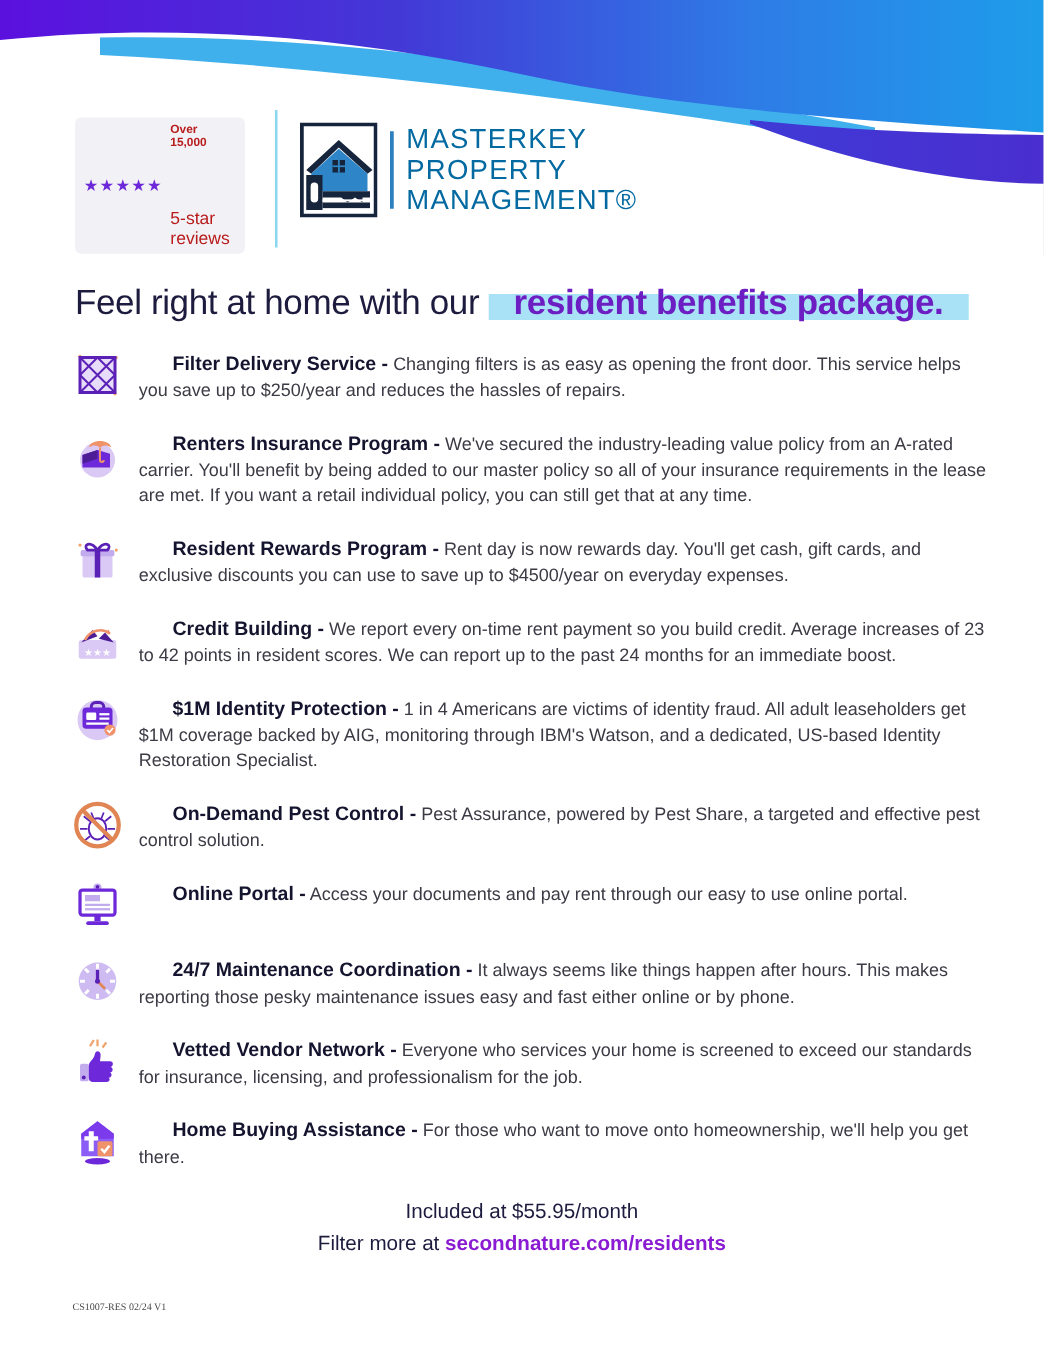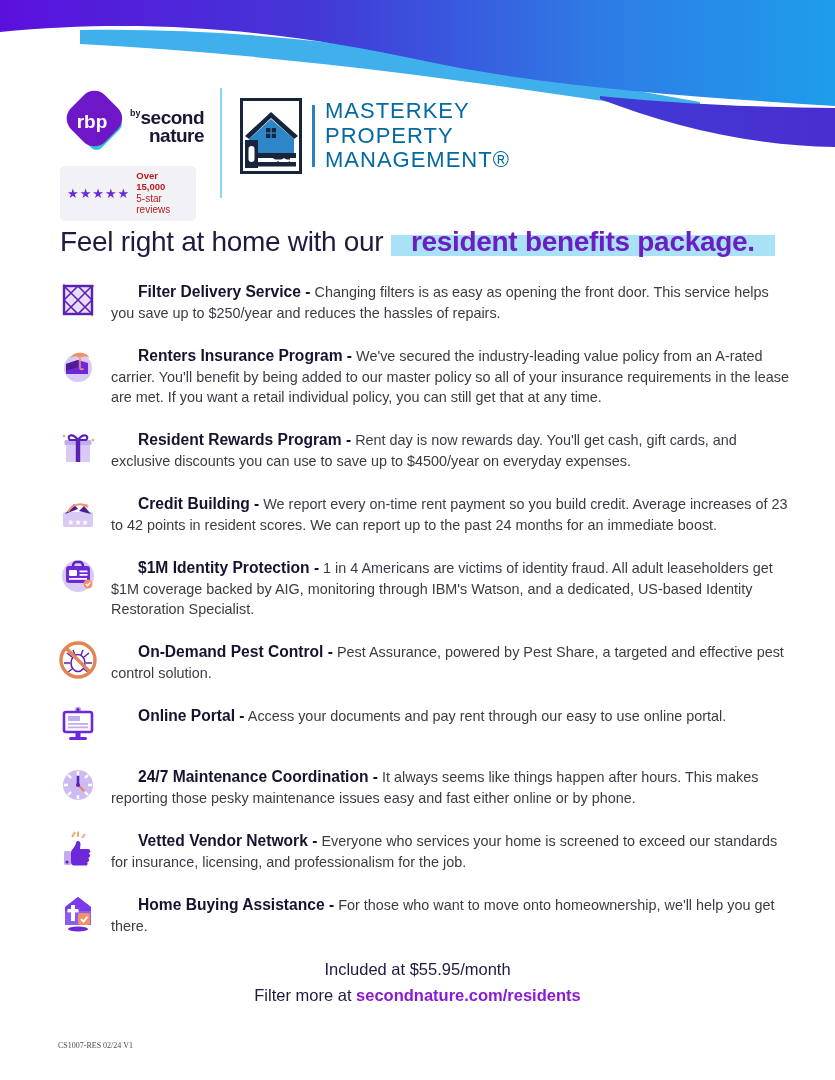--- a/index.html
+++ b/index.html
@@ -18,21 +18,21 @@
   .rbp-mark { width:66px; height:72px; flex:0 0 auto; }
   .sn-word { margin-left:4px; margin-top:6px; color:#181733; line-height:0.95; }
   .sn-by { font-size:9px; font-weight:bold; vertical-align:top; }
   .sn-l1 { font-size:19px; font-weight:bold; letter-spacing:-0.5px; }
   .sn-l2 { font-size:19px; font-weight:bold; letter-spacing:-0.5px; text-align:right; }
   .reviews { margin-top:6px; width:136px; background:#f1f1f6; border-radius:5px;
              display:flex; align-items:center; padding:5px 7px; }
   .stars { color:#6d28d9; font-size:13px; letter-spacing:1px; white-space:nowrap; }
   .rev-txt { margin-left:6px; color:#b91c1c; line-height:1.15; }
   .rev-l1 { font-size:9.5px; font-weight:bold; }
-  .rev-l2 { font-size:10px; }
+  .rev-l2 { font-size:14px;margin-top:45px; }
   .block-divider { width:2px; height:110px; background:#8bd7f2; margin:0 18px 0 20px; }
   .mk-block { display:flex; align-items:center; margin-top:10px; }
   .mk-img { width:62px; height:76px; flex:0 0 auto; }
   .mk-line { width:3px; height:62px; background:#2c80be; margin:0 10px; }
   .mk-text { color:#0369a1; font-weight:normal; font-size:22px; letter-spacing:1px; line-height:1.12; }
   
   .heading { position:absolute; top:226px; left:60px; width:740px; font-size:28px;
              color:#1d1b3e; letter-spacing:-0.3px; white-space:nowrap; }
   .heading .hl {
     color:#6d1ec2; font-weight:bold;
@@ -76,31 +76,20 @@
     <path d="M80,30 C300,26 500,66 700,102 L700,116 C500,84 280,54 80,44 Z" fill="#3fb0ec"></path>
 
     <path d="M600,96 C700,106 770,107 835,108 L835,147 C750,146 670,126 600,99 Z" fill="url(#gIndigo)"></path>
 
     <path d="M0,0 H835 V106 C680,96 540,86 420,60 C300,34 160,16 0,32 Z" fill="url(#gBand)"></path>
   </svg>
 
   <div class="logo-row">
 
     <div class="rbp-block">
-      <div class="rbp-top">
-        <svg class="rbp-mark" viewBox="0 0 66 72">
-          <rect x="15" y="16" width="40" height="40" rx="7" fill="#35c4d7" transform="rotate(45 35 38)"></rect>
-          <rect x="9" y="6" width="48" height="48" rx="15" fill="#6d17c9" transform="rotate(45 33 32)"></rect>
-          <text x="32" y="40" text-anchor="middle" font-family="Liberation Sans, sans-serif" font-size="19" font-weight="bold" fill="#ffffff">rbp</text>
-        </svg>
-        <div class="sn-word">
-          <span class="sn-by">by</span><span class="sn-l1">second</span>
-          <div class="sn-l2">nature</div>
-        </div>
-      </div>
       <div class="reviews">
         <span class="stars">★★★★★</span>
         <span class="rev-txt">
           <div class="rev-l1">Over 15,000</div>
           <div class="rev-l2">5-star reviews</div>
         </span>
       </div>
     </div>
 
     <div class="block-divider"></div>

